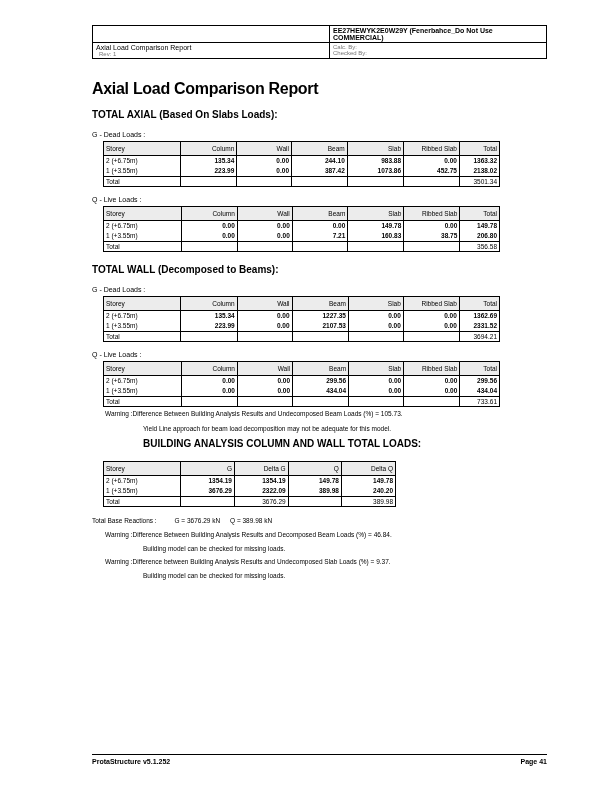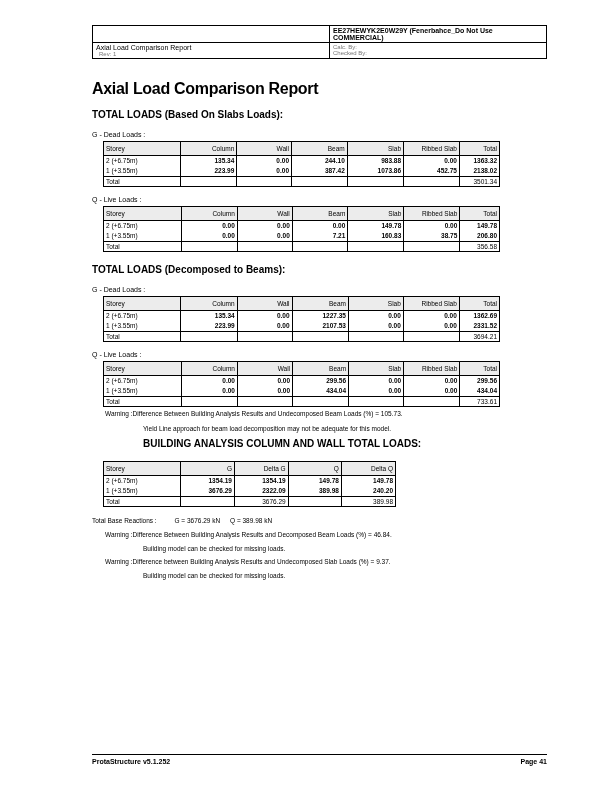--- a/index.html
+++ b/index.html
@@ -37,21 +37,21 @@
     <td>
       <div class="gray">Calc. By:</div>
       <div class="gray">Checked By:</div>
     </td>
   </tr>
 </tbody>
   </table>
 
 <div class="title">Axial Load Comparison Report</div>
 
-<div class="h2" style="top:109px;">TOTAL LOADS (Based On Slabs Loads):</div>
+<div class="h2" style="top:109px;">TOTAL AXIAL (Based On Slabs Loads):</div>
 
 <div class="lbl" style="top:131px;">G - Dead Loads :</div>
 <table class="data" style="top:141px;width:397px;" id="t1">
     <tbody>
       <tr class="head">
         <td class="first" style="width:80px">Storey</td>
         <td class="" style="width:56px">Column</td>
         <td class="" style="width:56px">Wall</td>
         <td class="" style="width:56px">Beam</td>
         <td class="" style="width:56px">Slab</td>
@@ -123,21 +123,21 @@
         <td></td>
         <td></td>
         <td></td>
         <td></td>
         <td></td>
         <td>356.58</td>
       </tr>
     </tbody>
   </table>
 
-<div class="h2" style="top:264px;">TOTAL LOADS (Decomposed to Beams):</div>
+<div class="h2" style="top:264px;">TOTAL WALL (Decomposed to Beams):</div>
 
 <div class="lbl" style="top:286px;">G - Dead Loads :</div>
 <table class="data" style="top:296px;width:397px;" id="t3">
     <tbody>
       <tr class="head">
         <td class="first" style="width:80px">Storey</td>
         <td class="" style="width:56px">Column</td>
         <td class="" style="width:56px">Wall</td>
         <td class="" style="width:56px">Beam</td>
         <td class="" style="width:56px">Slab</td>

